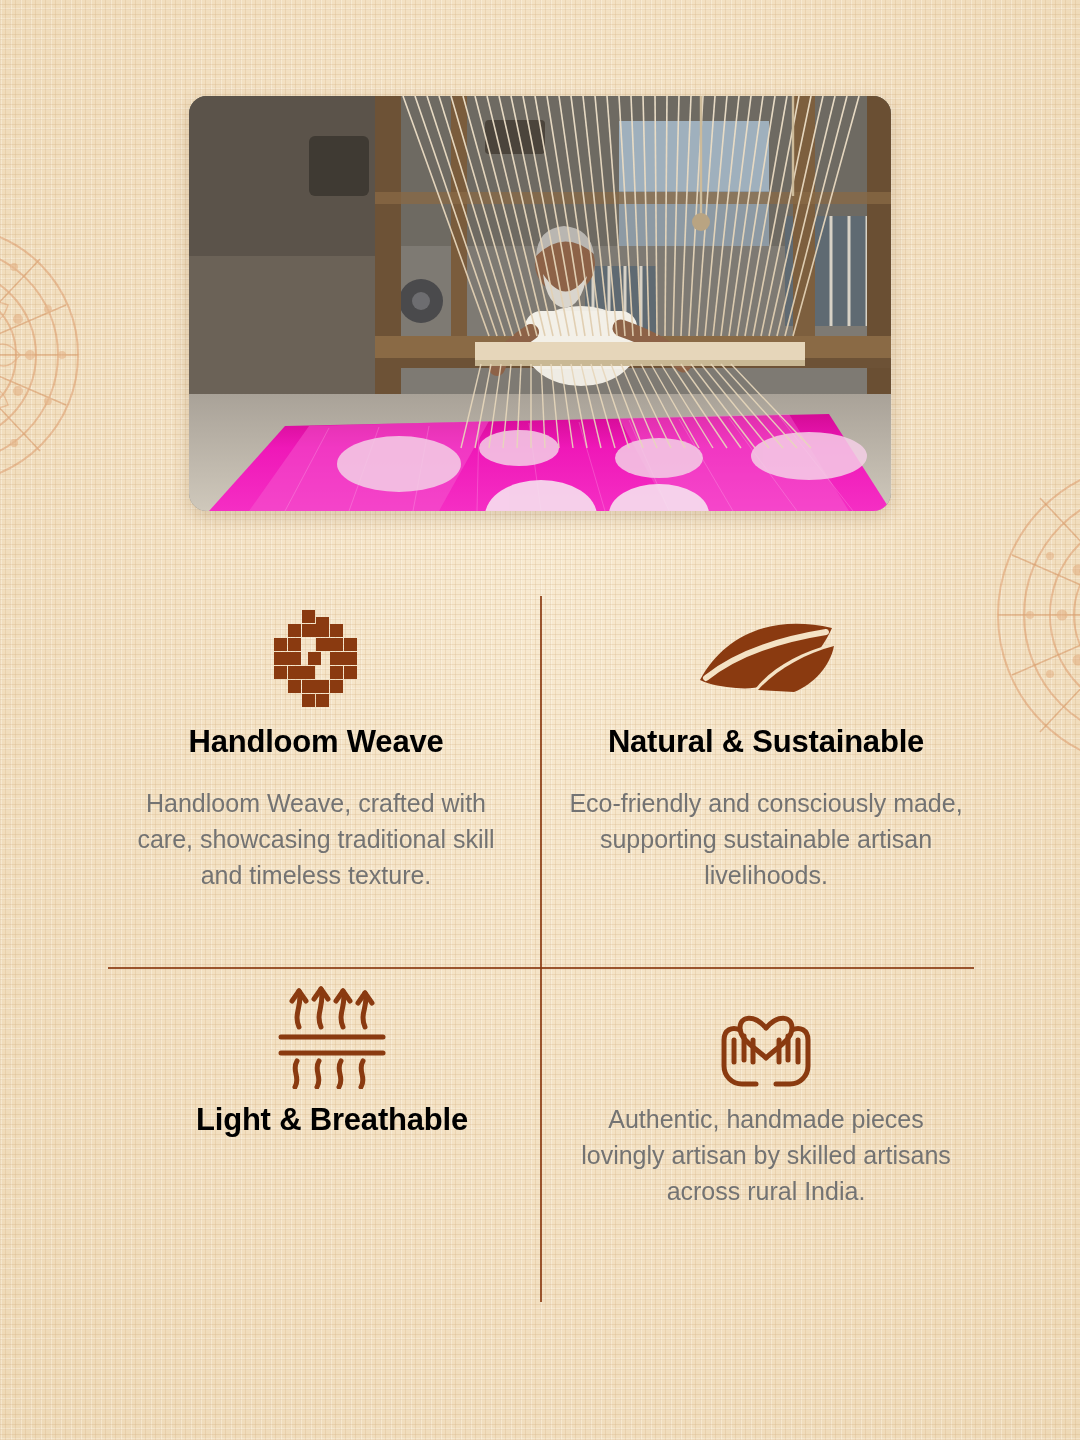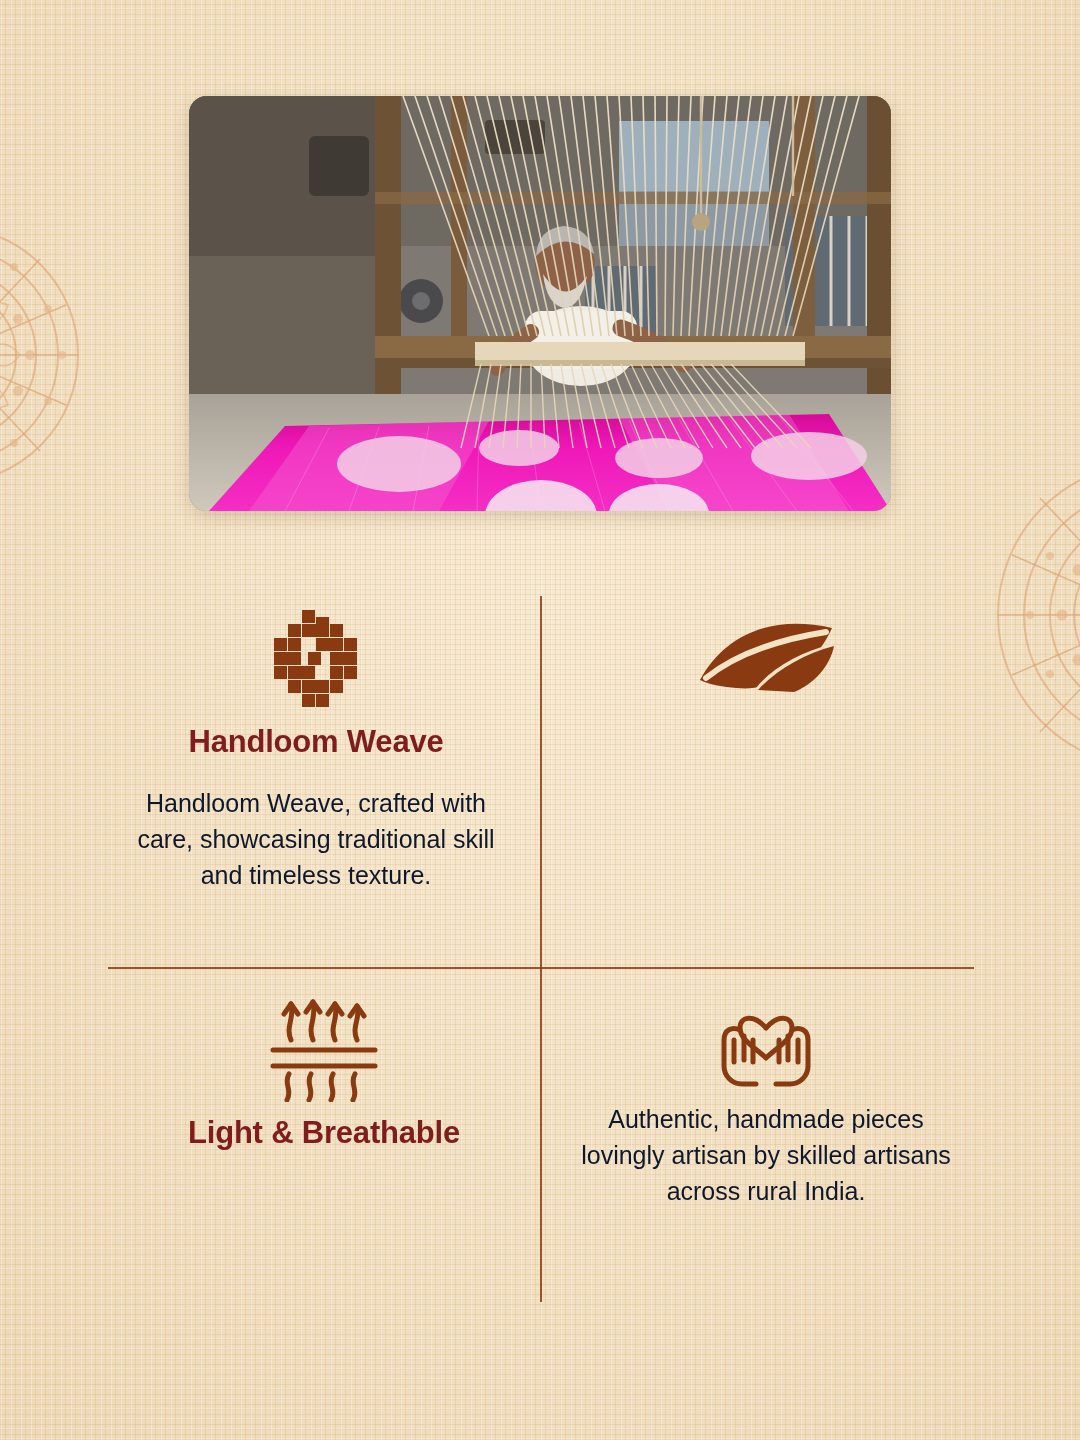--- a/index.html
+++ b/index.html
@@ -116,43 +116,43 @@
   }
 
   .cell {
     position: absolute;
     width: 416px;
     text-align: center;
     padding: 0 8px;
   }
   .cell.c0 { left: 0px;   top: 14px; }
   .cell.c1 { left: 450px; top: 14px; }
-  .cell.c2 { left: 8px;   top: 392px; margin-top: 13px; }
+  .cell.c2 { left: 16px;   top: 392px; }
   .cell.c3 { left: 450px; top: 392px; }
 
   .cell-icon {
     height: 104px;
     display: flex;
     align-items: center;
     justify-content: center;
     margin-bottom: 14px;
   }
 
   .cell-title {
     font-size: 31px;
     font-weight: bold;
-    color: #7f1d1d;
+    color: #000000;
     letter-spacing: -0.2px;
     margin-bottom: 26px;
   }
 
   .cell-body {
     font-size: 25px;
     line-height: 1.43;
-    color: #0f172a;
+    color: #737373;
     max-width: 395px;
     margin: 0 auto;
   }
   .cell.c0 .cell-body { max-width: 368px; }
   .cell.c1 .cell-body { max-width: 400px; }
   .cell.c2 .cell-body { max-width: 392px; }
   .cell.c3 .cell-body { max-width: 390px; }
 </style>
 </head>
 <body>
@@ -460,20 +460,22 @@
 
     <div class="cell c1">
       <div class="cell-icon">
         <svg width="140" height="80" viewBox="0 0 140 80">
           <path d="M4 62 C28 18 74 -4 136 10 C120 46 86 74 40 70 C28 69 14 67 4 62 Z" fill="#8a3a10"></path>
           <path d="M10 60 C40 36 80 22 130 14" stroke="#f4e2c4" stroke-width="6" fill="none" stroke-linecap="round"></path>
           <path d="M60 70 C76 50 104 34 136 26 C132 44 116 62 96 70 Z" fill="#f4e2c4"></path>
           <path d="M62 72 C80 52 108 36 138 28 C134 48 118 66 98 74 Z" fill="#8a3a10"></path>
         </svg>
       </div>
+      <div class="cell-title">Natural &amp; Sustainable</div>
+      <div class="cell-body">Eco-friendly and consciously made, supporting sustainable artisan livelihoods.</div>
     </div>
 
     <div class="cell c2">
       <div class="cell-icon">
         <svg width="110" height="106" viewBox="0 0 110 106">
           <g stroke="#8a3a10" stroke-width="5" fill="none" stroke-linecap="round">
 
             <path d="M22 44 C16 30 26 22 22 8"></path>
             <path d="M22 8 l-7 10M22 8 l7 10"></path>
             <path d="M44 44 C38 30 48 22 44 6"></path>

